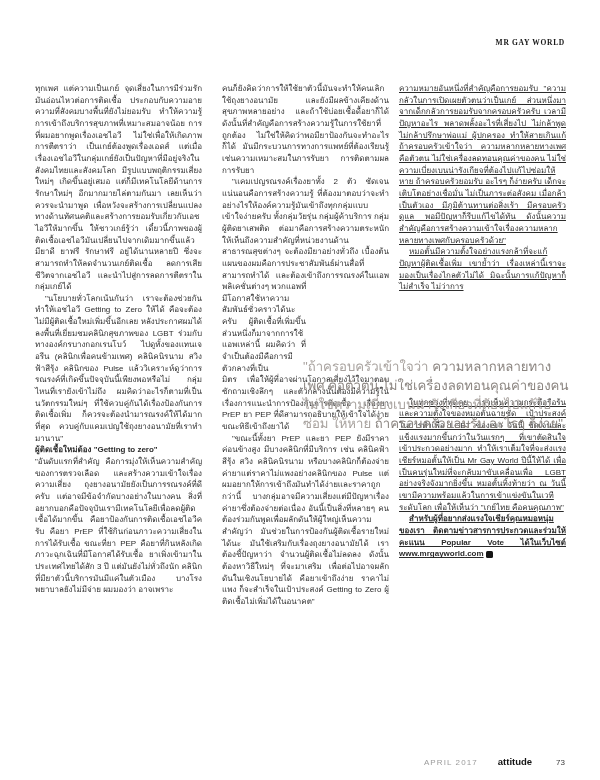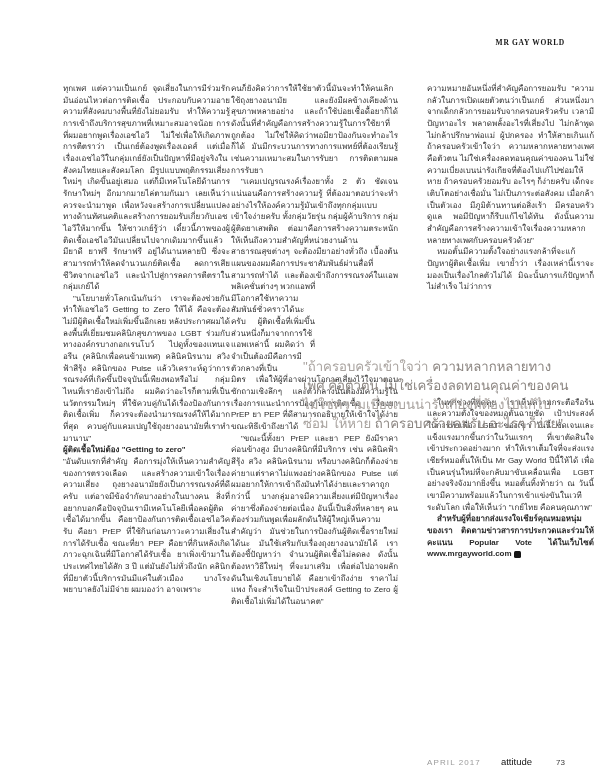--- a/index.html
+++ b/index.html
@@ -27,25 +27,24 @@
   }
 
   .col {
     position: absolute;
     top: 83px;
     width: 167px;
     font-size: 8px;
     line-height: 11.65px;
     text-align: justify;
     color: #2b2b2b;
-    margin-left: 28px;
   }
   .col-1 { left: 35px; }
-  .col-2 { left: 203px; }
-  .col-3 { left: 399px; }
+  .col-2 { left: 222px; }
+  .col-3 { left: 399px; text-decoration: underline; }
 
   .col p { margin: 0; }
   .col p.ind { text-indent: 10px; }
   .col .subhead { font-weight: bold; text-align: left; }
   .col .narrow { width: 84px; }
   .col .cta { font-weight: bold; text-indent: 10px; }
   .qgap { height: 104px; }
 
   .pull-quote {
     position: absolute;
@@ -76,21 +75,21 @@
 
   .footer {
     position: absolute;
     right: 35px;
     bottom: 13px;
     display: flex;
     align-items: baseline;
     font-size: 8px;
   }
   .footer .issue { color: #9b9b9b; letter-spacing: 1.1px; margin-right: 20px; }
-  .footer .brand { color: #141414; font-weight: normal; font-size: 9.5px; }
+  .footer .brand { color: #141414; font-weight: bold; font-size: 9.5px; }
   .footer .pageno { color: #3a3a3a; margin-left: 24px; }
 </style>
 </head>
 <body>
 
 <div class="page">
 
   <div class="masthead">MR GAY WORLD</div>
 
   <div class="col col-1">

